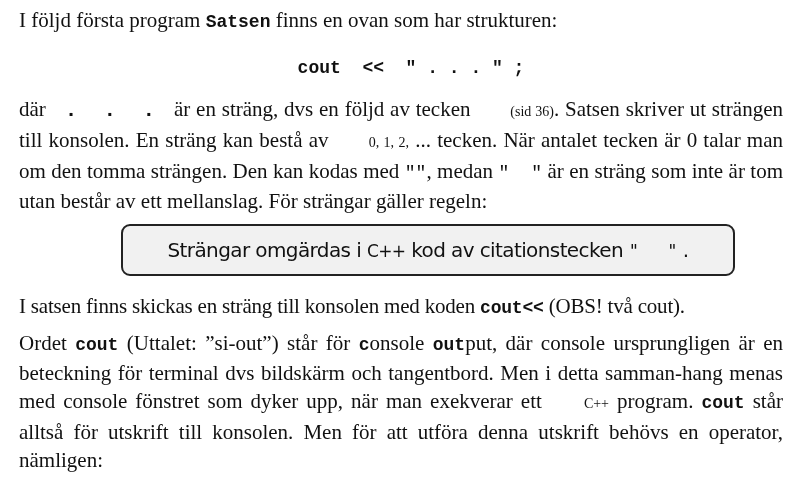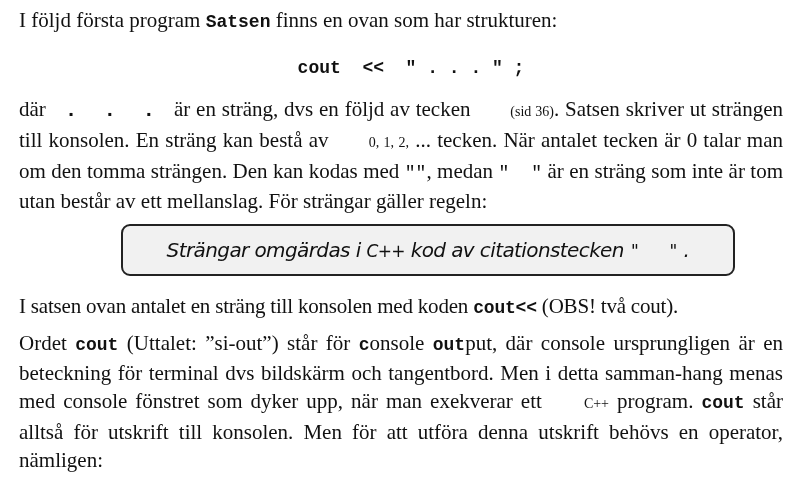--- a/index.html
+++ b/index.html
@@ -26,38 +26,38 @@
     font-weight: bold; font-size: 18px; line-height: 28px; white-space: pre;
     padding-left: 20px; box-sizing: border-box;
   }
   .p2 { position: absolute; top: 95px; left: 0; width: 764px; }
   .rulebox {
     position: absolute; left: 102px; top: 224px; width: 614px; height: 52px;
     background: #f1f1f1; border: 2px solid #222222; border-radius: 9px;
     box-sizing: border-box;
     font-family: "DejaVu Sans", "Liberation Sans", sans-serif;
     font-size: 20px; line-height: 48px; text-align: center;
-    letter-spacing: -0.6px; white-space: pre; font-style: italic;
+    letter-spacing: -0.6px; white-space: pre;
   }
   .rulebox .cpp { font-size: 17px; }
   .rulebox .q { font-family: "DejaVu Sans Mono", monospace; font-size: 17px; }
   .p3 { position: absolute; top: 292px; left: 0; width: 764px; letter-spacing: -0.2px; }
   .p4 { position: absolute; top: 329px; left: 0; width: 764px; }
   .dots { font-family: "Liberation Mono", monospace; font-weight: bold; white-space: pre; }
 </style>
 </head>
 <body>
 
 <div class="page">
 
   <p class="p p1"><span>I följd första program </span><span class="mono">Satsen</span><span> finns en ovan som har strukturen:</span></p>
 
   <div class="codeline">cout  &lt;&lt;  " . . . " ;</div>
 
   <p class="p p2"><span>där </span><span class="dots"> .  .  . </span><span>  är en </span><span class="it">sträng</span><span>, dvs en följd av tecken </span><span class="small">(sid 36)</span><span>. Satsen skriver ut strängen till konsolen. En sträng kan bestå av </span><span class="small">0, 1, 2,</span><span> ... tecken. När antalet tecken är 0 talar man om den </span><span class="it">tomma strängen</span><span>. Den kan kodas med </span><span class="mono" style="font-weight:normal">""</span><span>, medan </span><span class="mono" style="font-weight:normal;white-space:pre">"  "</span><span> är en sträng som inte är tom utan består av ett mellanslag. För strängar gäller regeln:</span></p>
 
   <div class="rulebox"><span>Strängar omgärdas i </span><span class="cpp">C++</span><span> kod av citationstecken </span><span class="q">"   "</span><span> .</span></div>
 
-  <p class="p p3"><span>I satsen ovan antalet en sträng till konsolen med koden </span><span class="mono">cout&lt;&lt;</span><span> (OBS! två cout).</span></p>
+  <p class="p p3"><span>I satsen finns skickas en sträng till konsolen med koden </span><span class="mono">cout&lt;&lt;</span><span> (OBS! två cout).</span></p>
 
   <p class="p p4"><span>Ordet </span><span class="mono">cout</span><span> (Uttalet: ”si-out”) står för </span><span class="mono">c</span><span>onsole </span><span class="mono">out</span><span>put, där </span><span class="it">console</span><span> ursprungligen är en beteckning för </span><span class="it">terminal</span><span> dvs bildskärm och tangentbord. Men i detta samman-hang menas med </span><span class="it">console</span><span> fönstret som dyker upp, när man exekverar ett </span><span class="small">C++</span><span> program. </span><span class="mono">cout</span><span> står alltså för utskrift till konsolen. Men för att </span><span class="it">utföra</span><span> denna utskrift behövs en </span><span class="it">operator</span><span>, nämligen:</span></p>
 
 </div>
 
 </body></html>

